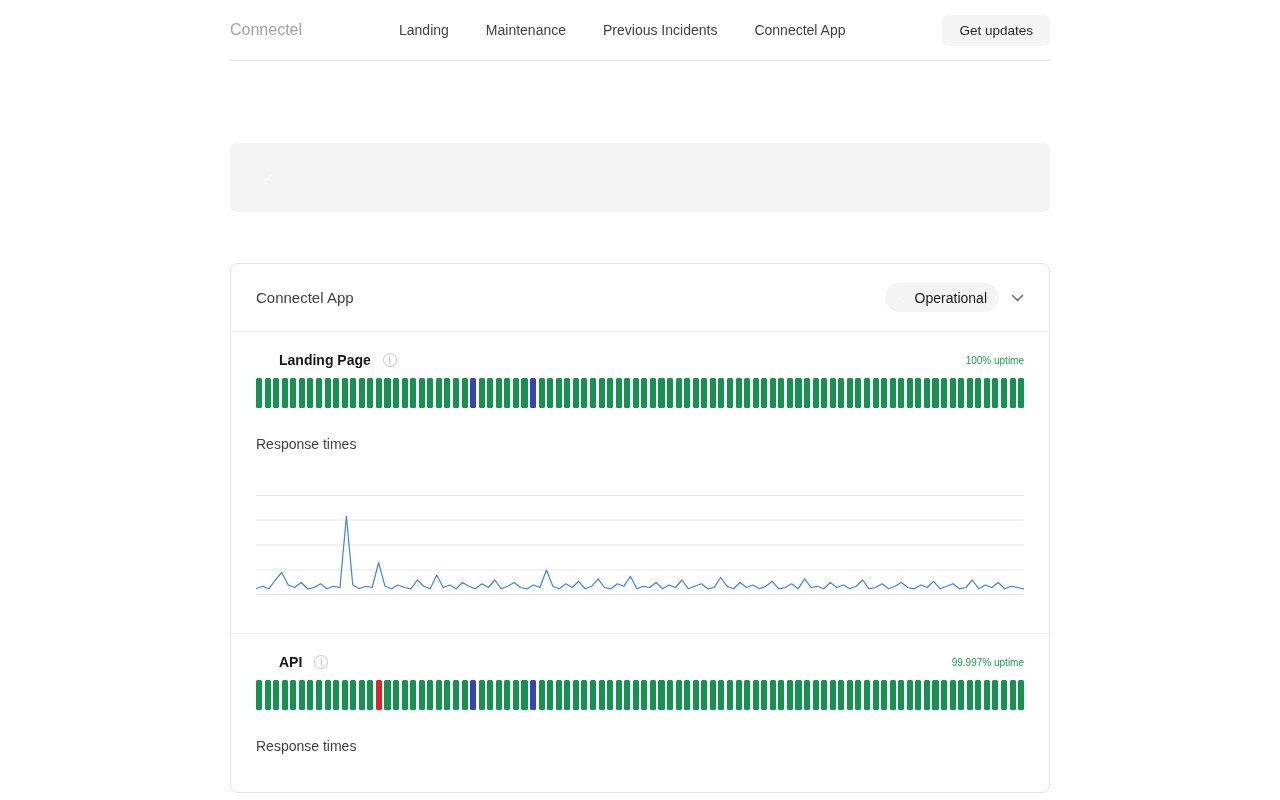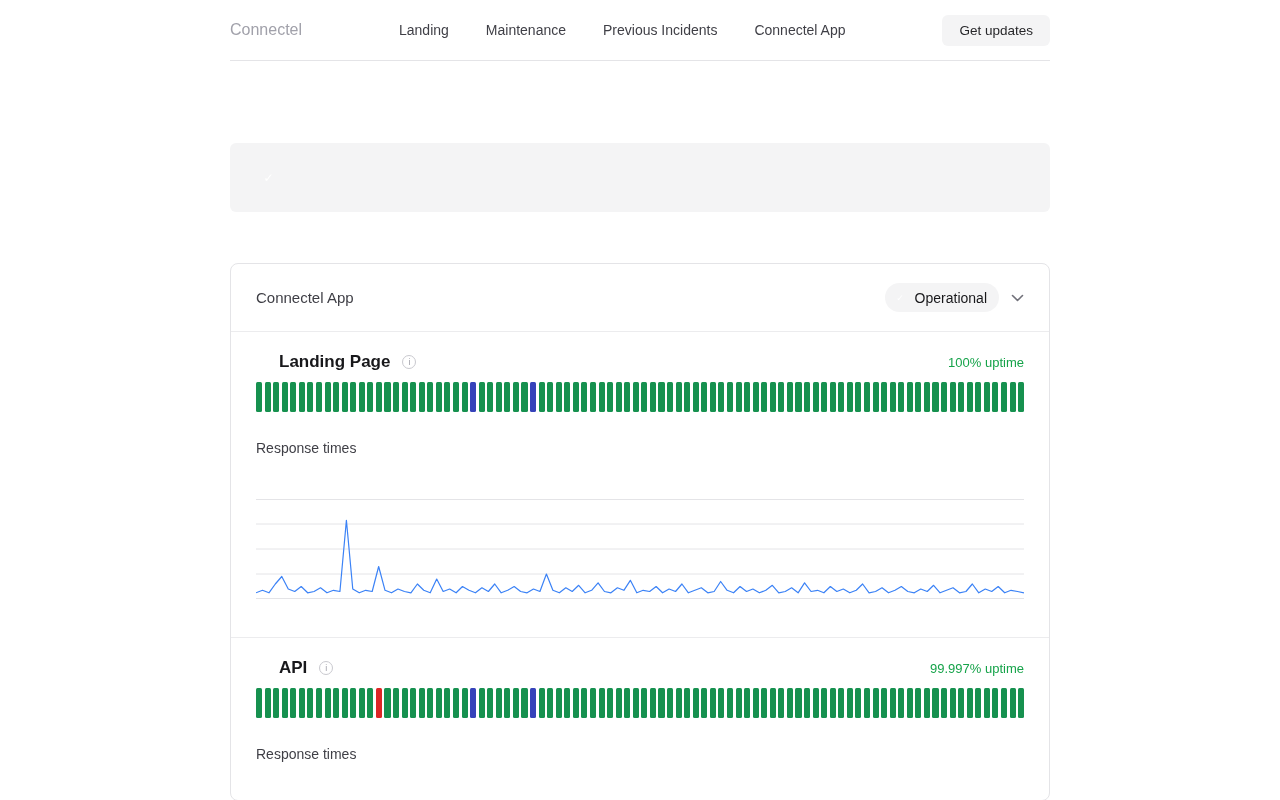--- a/index.html
+++ b/index.html
@@ -29,23 +29,23 @@
   .card-title { font-size: 15px; color: #3f3f46; font-weight: 500; }
   .card-header-right { margin-left: auto; display: flex; align-items: center; gap: 12px; }
   .pill { background: #f4f4f5; border-radius: 15px; height: 29px; display: inline-flex; align-items: center; gap: 7px; padding: 0 12px 0 8px; cursor: pointer; }
   .pill-label { font-size: 14px; color: #18181b; }
   .chev { display: inline-flex; cursor: pointer; }
 
   
   .service { padding: 20px 25px 38px 25px; }
   .service + .service { border-top: 1px solid #ececee; }
   .service-head { display: flex; align-items: center; gap: 9px; }
-  .service-name { font-size: 17px; font-weight: 700; color: #18181b; }
+  .service-name { font-size: 14px; font-weight: 700; color: #18181b; }
   .info { width: 14px; height: 14px; border: 1.3px solid #c9c9cf; border-radius: 50%; color: #a1a1aa; font-size: 9px; display: inline-flex; align-items: center; justify-content: center; margin-left: 3px; cursor: pointer; font-style: normal; }
-  .uptime { margin-left: auto; font-size: 13px; color: #16a34a; }
+  .uptime { margin-left: auto; font-size: 10px; color: #16a34a; }
 
   .bars { margin-top: 10px; height: 30px; display: flex; gap: 2.5px; }
   .bar { flex: 1; border-radius: 1.5px; cursor: pointer; }
 
   .resp-label { margin-top: 28px; font-size: 14px; color: #3f3f46; }
 
   
   .chart { margin-top: 43px; display: flex; }
   .ylabels { position: relative; width: 56px; height: 100px; flex: none; }
   .ylabels span { position: absolute; right: 10px; transform: translateY(-50%); font-size: 11px; color: #71717a; white-space: nowrap; }

